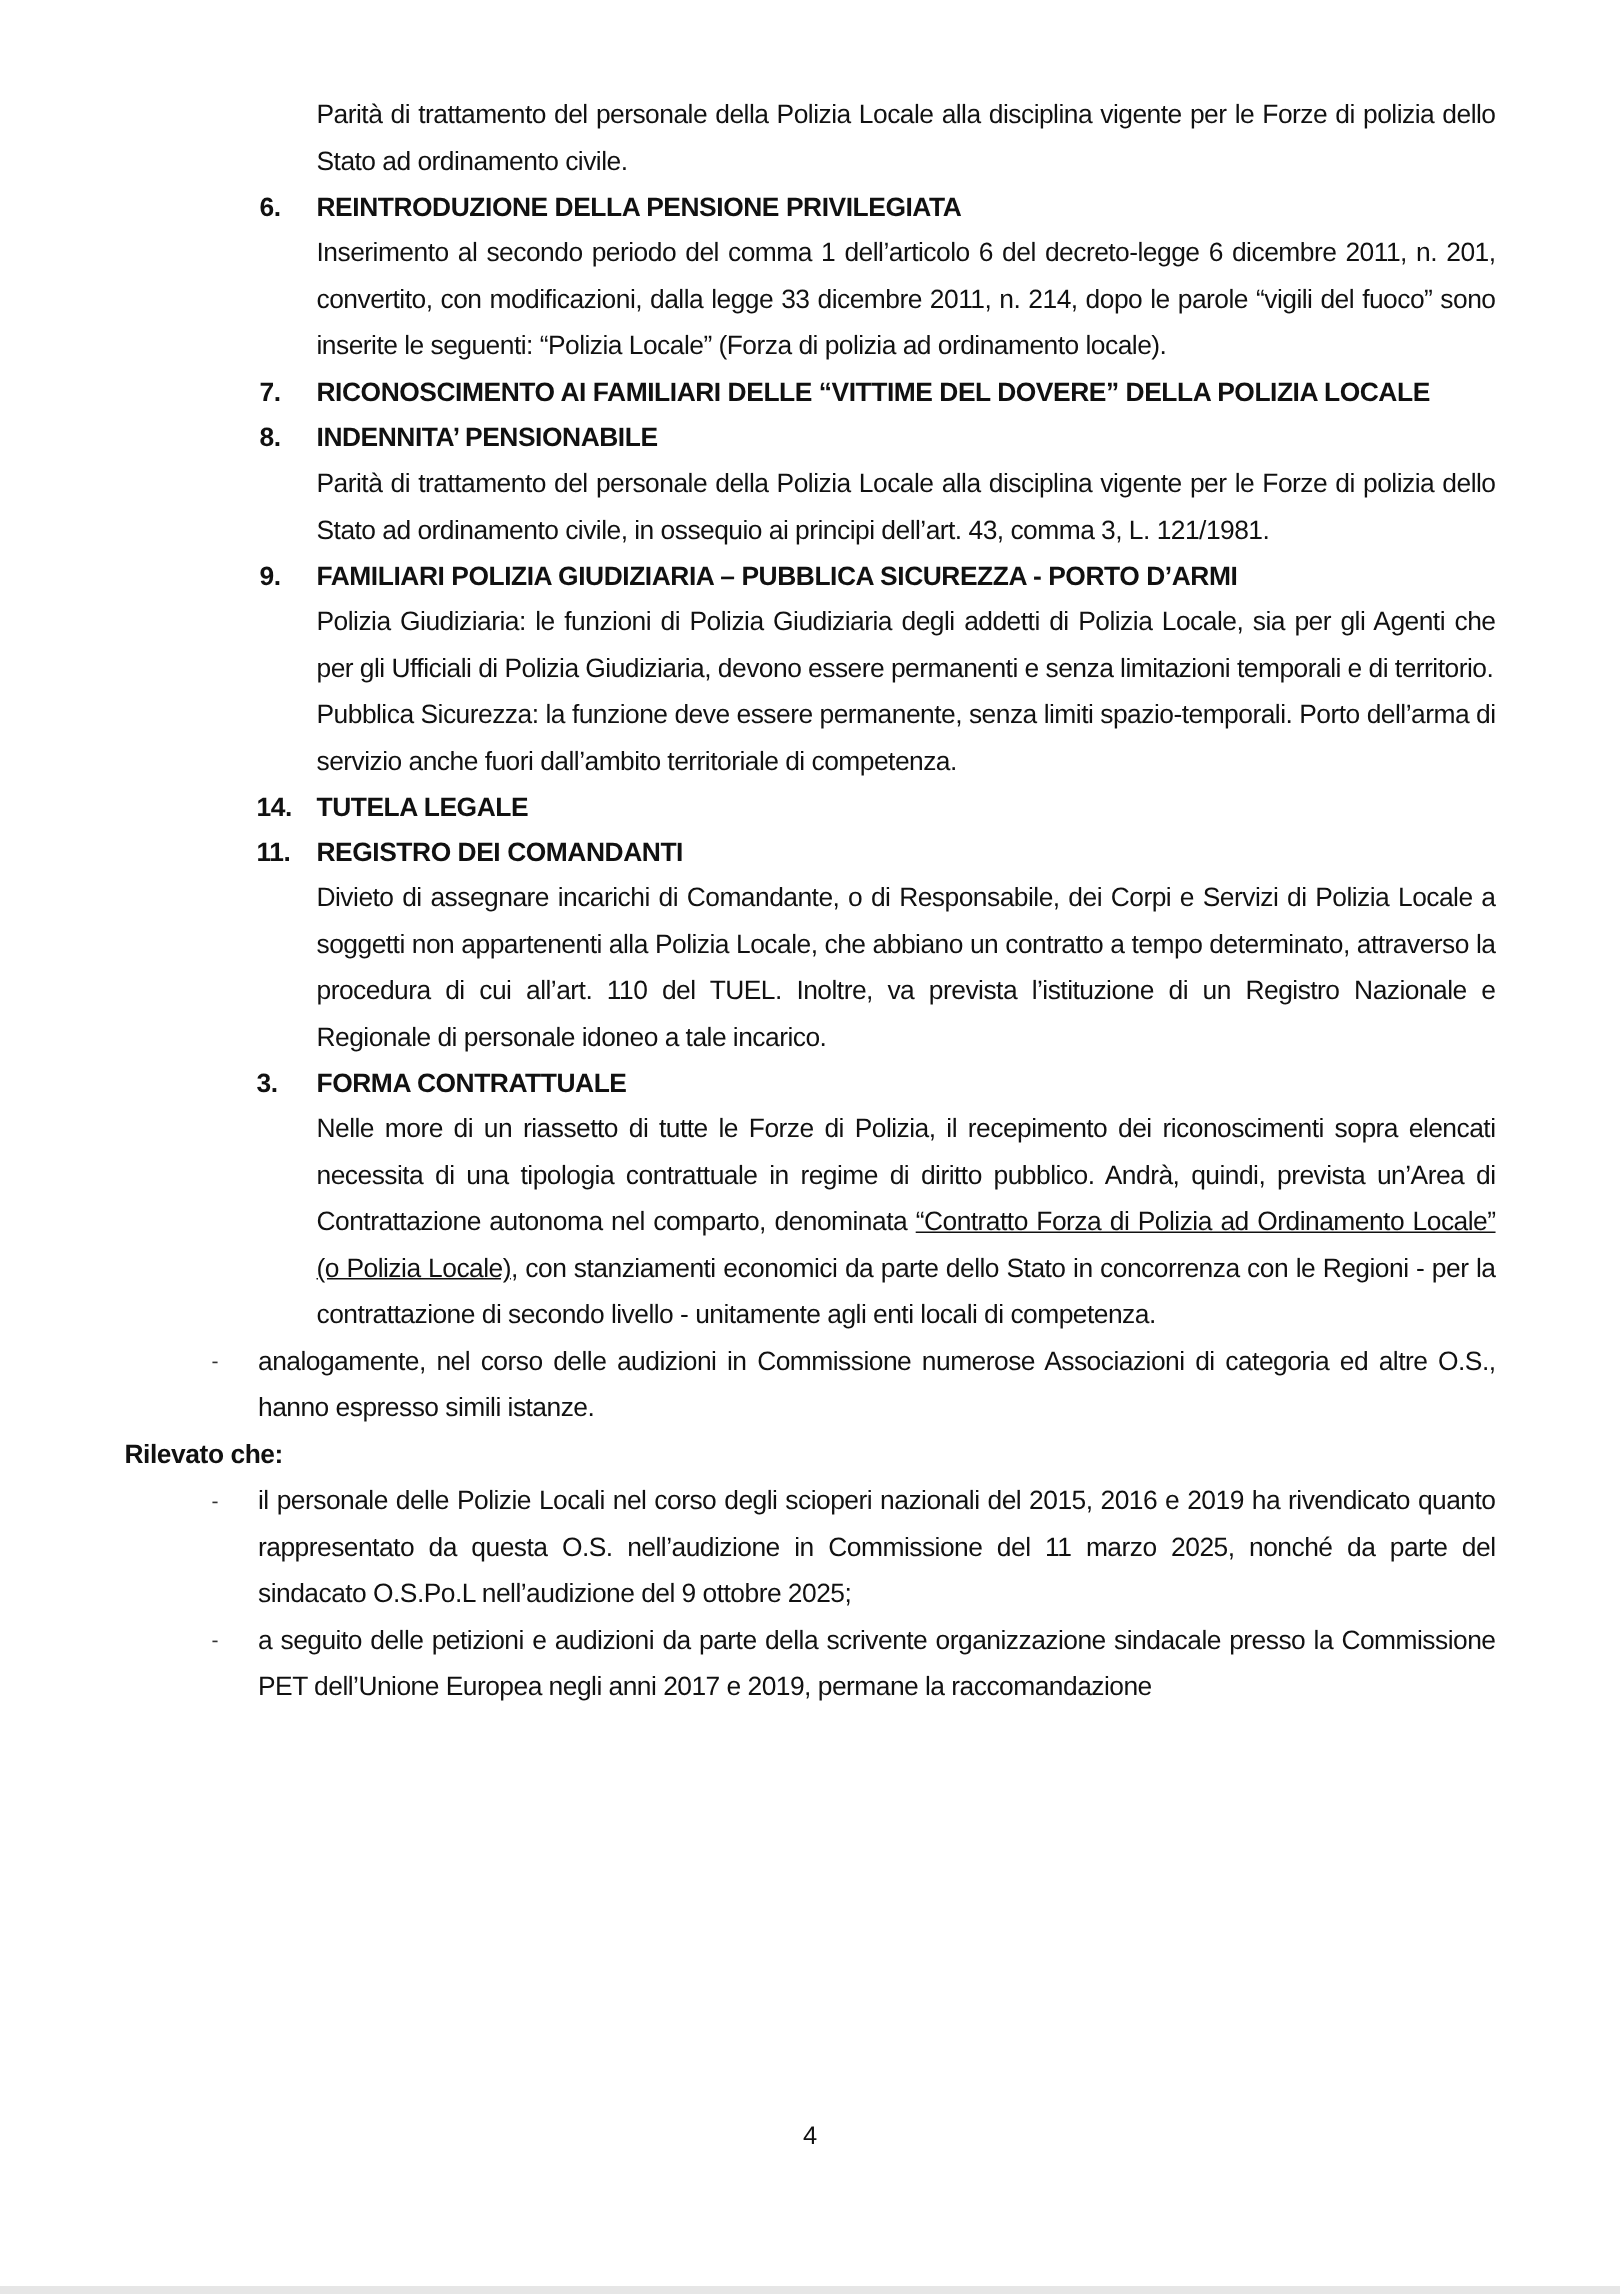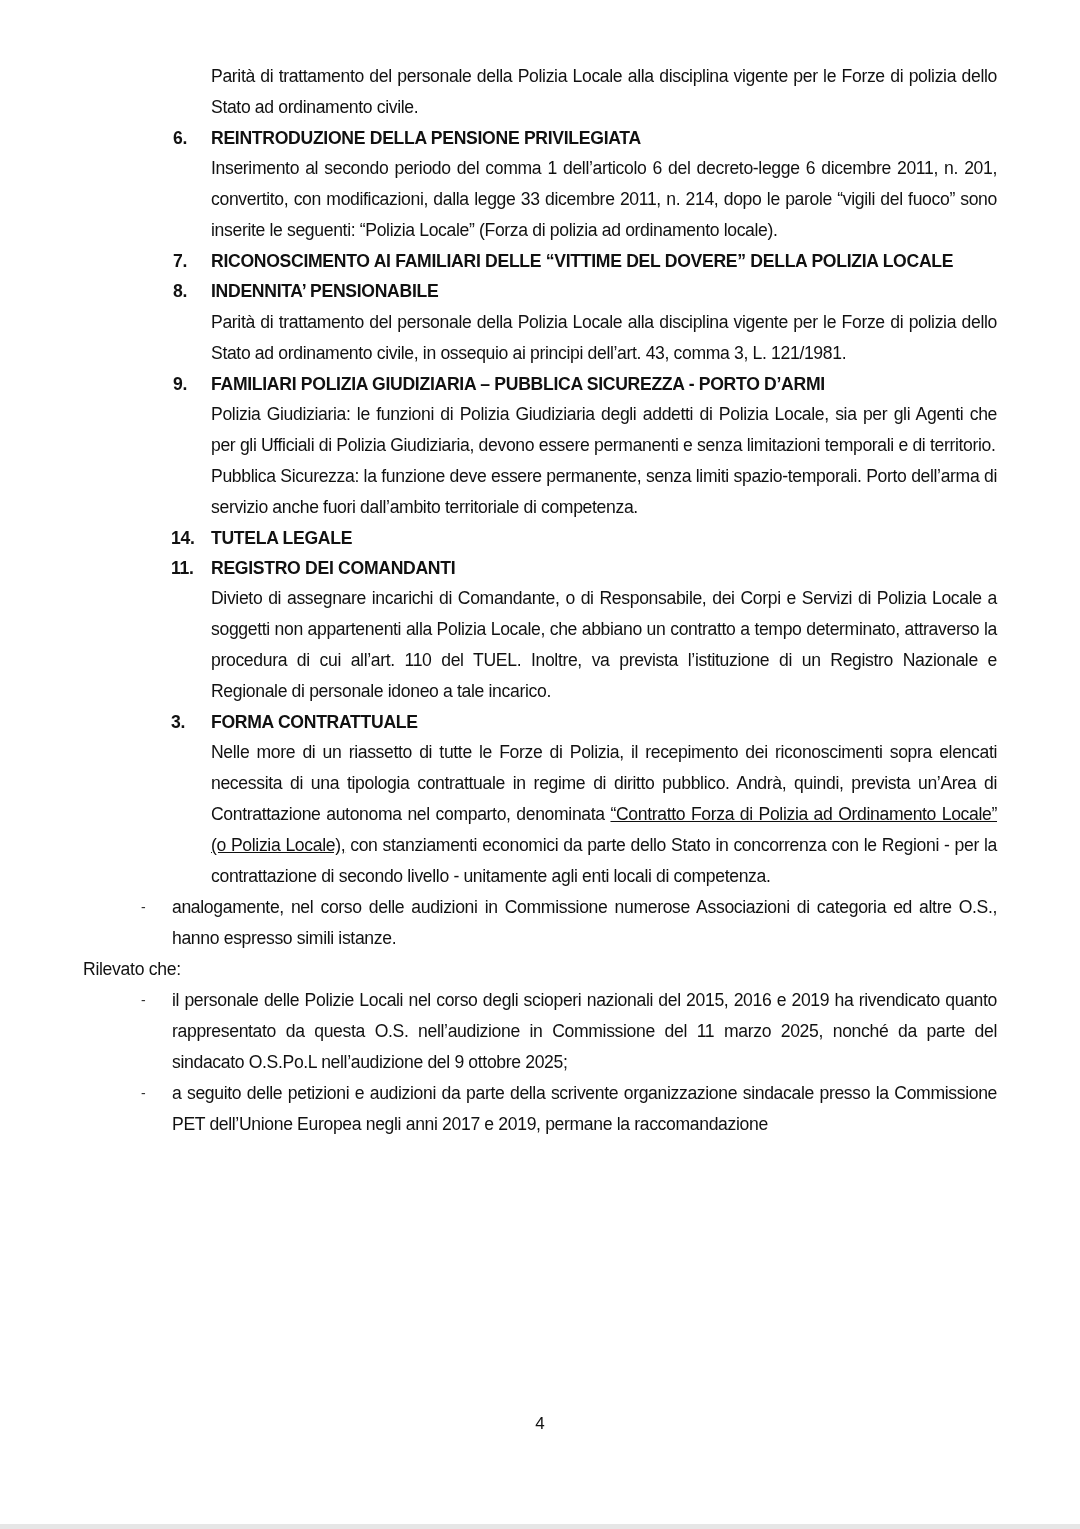--- a/index.html
+++ b/index.html
@@ -71,21 +71,21 @@
     .dash-item .dash {
       position: absolute;
       left: -31px;
       font-size: 14px;
       color: #333;
     }
     .section-heading {
       margin-left: 83px;
       font-size: 17.6px;
       line-height: 30.2px;
-      font-weight: normal;
+      font-weight: bold;
       letter-spacing: -0.3px;
     }
     .underline {
       text-decoration: underline;
     }
     .page-number {
       position: absolute;
       left: 0;
       top: 1412px;
       width: 1080px;

